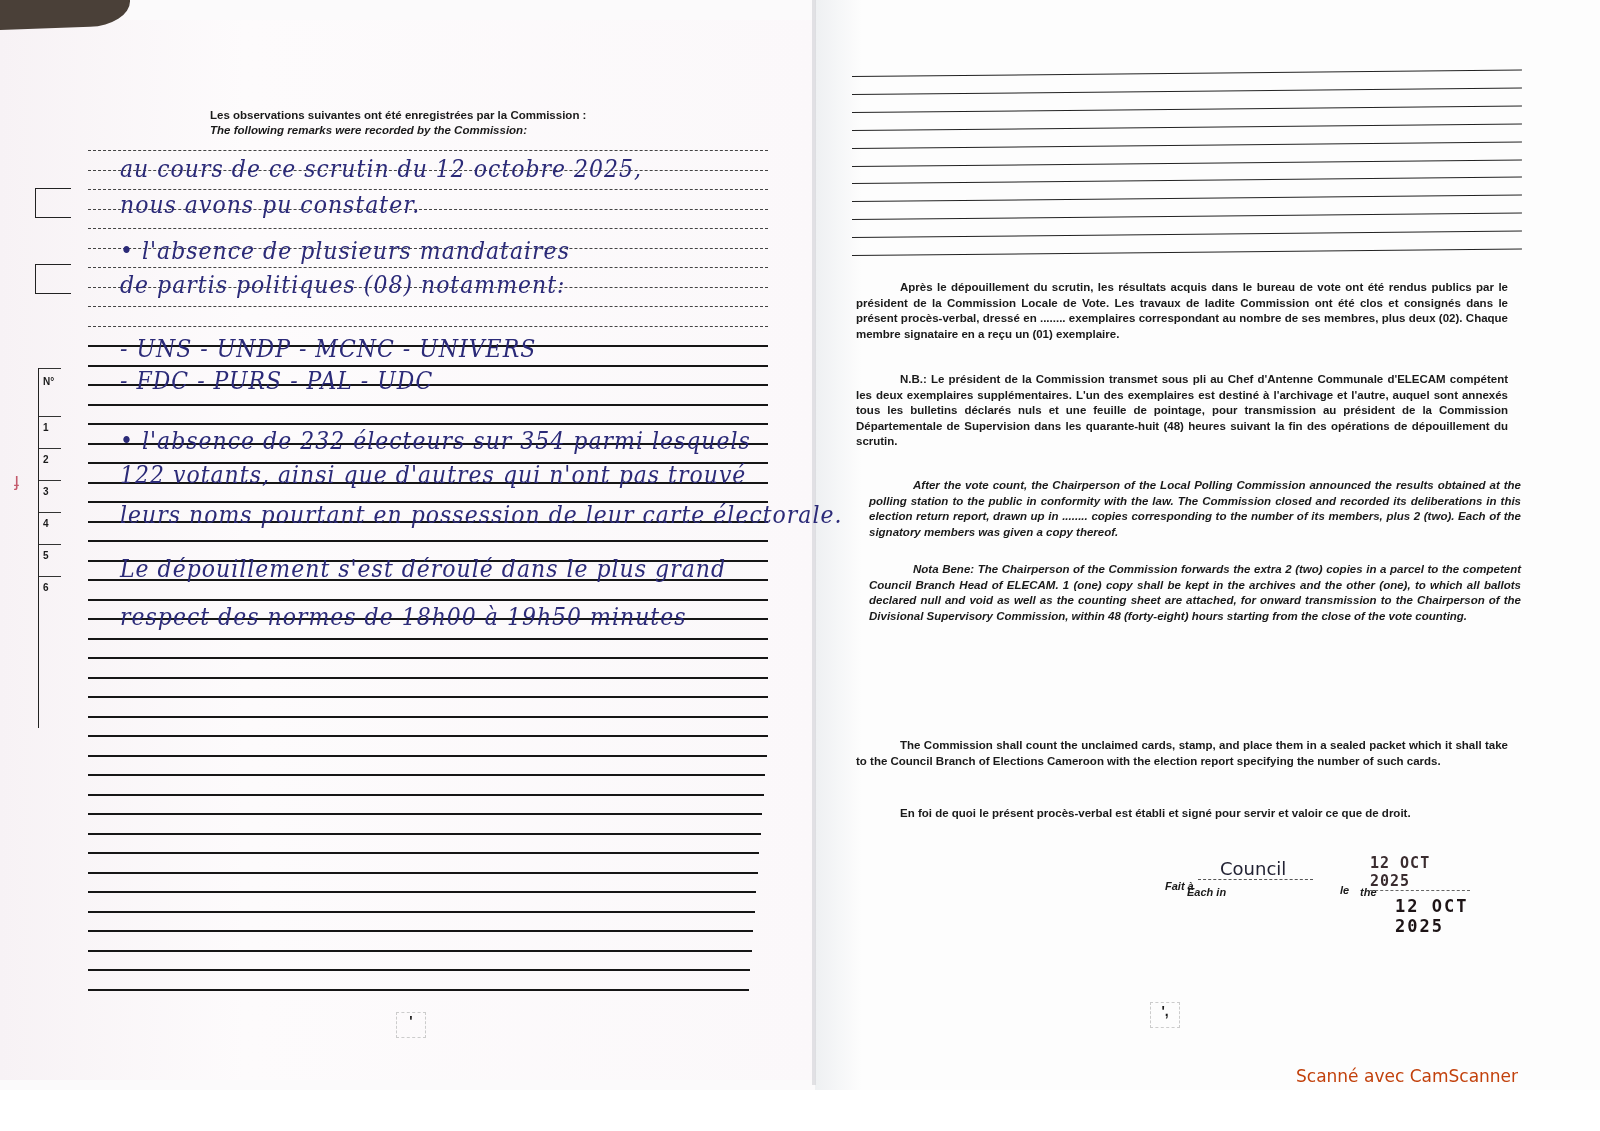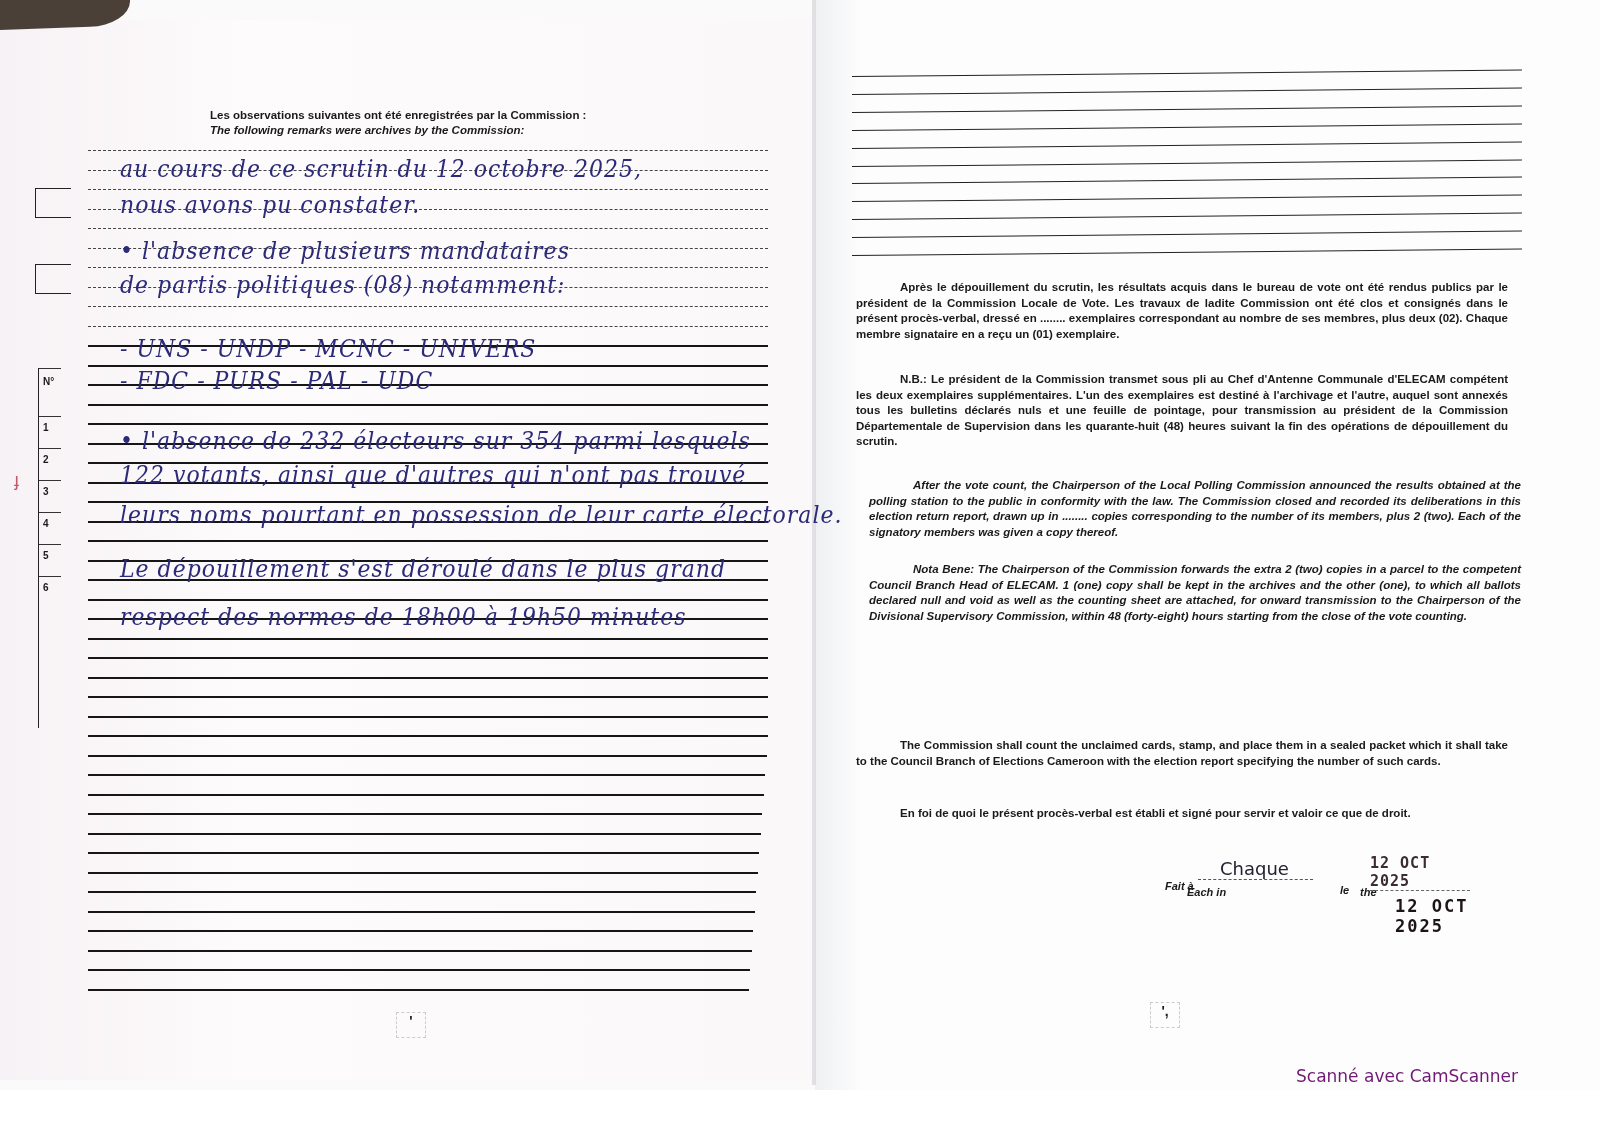--- a/index.html
+++ b/index.html
@@ -48,35 +48,35 @@
 
     .sign-block { position: absolute; left: 1165px; top: 858px; width: 340px; height: 70px; font-size: 11px; font-weight: bold; font-style: italic; }
     .sign-block .fait { position: absolute; left: 0; top: 22px; }
     .sign-block .done { position: absolute; left: 22px; top: 28px; }
     .sign-block .city { position: absolute; left: 33px; top: 0; font-family: "DejaVu Sans", sans-serif; font-style: normal; font-weight: normal; font-size: 18px; color: #223; border-bottom: 1px dashed #555; width: 115px; padding-left: 22px; }
     .sign-block .le { position: absolute; left: 175px; top: 26px; }
     .sign-block .the { position: absolute; left: 195px; top: 28px; }
     .sign-block .stamp1 { position: absolute; left: 205px; top: -4px; font-family: "DejaVu Sans Mono", monospace; font-style: normal; font-size: 15px; color: #3a2c2f; letter-spacing: 1px; border-bottom: 1px dashed #666; width: 100px; }
     .sign-block .stamp2 { position: absolute; left: 230px; top: 38px; font-family: "DejaVu Sans Mono", monospace; font-style: normal; font-size: 17px; color: #1d1416; letter-spacing: 2px; font-weight: bold; }
 
-    .footer-brand { position: absolute; left: 1296px; top: 1066px; font-family: "DejaVu Sans", sans-serif; font-size: 17px; color: #701a75; }
+    .footer-brand { position: absolute; left: 1296px; top: 1066px; font-family: "DejaVu Sans", sans-serif; font-size: 17px; color: #c2410c; }
     .red-mark { position: absolute; left: 14px; top: 470px; color: #c35a6c; font-size: 18px; }
   </style>
 </head>
 <body>
 
 <div class="scan">
   <div class="page-left"></div>
   <div class="page-right"></div>
   <div class="spine"></div>
   <div class="corner-shadow"></div>
 
   <div class="obs-heading">
     <div>Les observations suivantes ont été enregistrées par la Commission :</div>
-    <div class="en">The following remarks were archives by the Commission:</div>
+    <div class="en">The following remarks were recorded by the Commission:</div>
   </div>
 
   <div class="margin-box" style="top:188px;"></div>
   <div class="margin-box" style="top:264px;"></div>
   <div class="red-mark">ɟ</div>
 
   <div class="num-col">
     <div class="tick" style="top:0;"></div>
     <div class="cell" style="top:8px;">N°</div>
     <div class="tick" style="top:48px;"></div>
@@ -173,21 +173,21 @@
   <div class="para bold indent" style="top:280px;">Après le dépouillement du scrutin, les résultats acquis dans le bureau de vote ont été rendus publics par le président de la Commission Locale de Vote. Les travaux de ladite Commission ont été clos et consignés dans le présent procès-verbal, dressé en ........ exemplaires correspondant au nombre de ses membres, plus deux (02). Chaque membre signataire en a reçu un (01) exemplaire.</div>
   <div class="para bold indent" style="top:372px;">N.B.: Le président de la Commission transmet sous pli au Chef d'Antenne Communale d'ELECAM compétent les deux exemplaires supplémentaires. L'un des exemplaires est destiné à l'archivage et l'autre, auquel sont annexés tous les bulletins déclarés nuls et une feuille de pointage, pour transmission au président de la Commission Départementale de Supervision dans les quarante-huit (48) heures suivant la fin des opérations de dépouillement du scrutin.</div>
   <div class="para italic indent" style="top:478px;">After the vote count, the Chairperson of the Local Polling Commission announced the results obtained at the polling station to the public in conformity with the law. The Commission closed and recorded its deliberations in this election return report, drawn up in ........ copies corresponding to the number of its members, plus 2 (two). Each of the signatory members was given a copy thereof.</div>
   <div class="para italic indent" style="top:562px;">Nota Bene: The Chairperson of the Commission forwards the extra 2 (two) copies in a parcel to the competent Council Branch Head of ELECAM. 1 (one) copy shall be kept in the archives and the other (one), to which all ballots declared null and void as well as the counting sheet are attached, for onward transmission to the Chairperson of the Divisional Supervisory Commission, within 48 (forty-eight) hours starting from the close of the vote counting.</div>
   <div class="para bold indent" style="top:738px;">The Commission shall count the unclaimed cards, stamp, and place them in a sealed packet which it shall take to the Council Branch of Elections Cameroon with the election report specifying the number of such cards.</div>
   <div class="para bold indent" style="top:806px;">En foi de quoi le présent procès-verbal est établi et signé pour servir et valoir ce que de droit.</div>
 
   <div class="sign-block">
     <span class="fait">Fait à</span>
     <span class="done">Each in</span>
-    <span class="city">Chaque</span>
+    <span class="city">Council</span>
     <span class="le">le</span>
     <span class="the">the</span>
     <span class="stamp1">12 OCT 2025</span>
     <span class="stamp2">12 OCT 2025</span>
   </div>
 
   <div class="page-mark" style="left:1150px; top:1002px;">',</div>
 </div>
 
 <div class="footer-brand">Scanné avec CamScanner</div>

